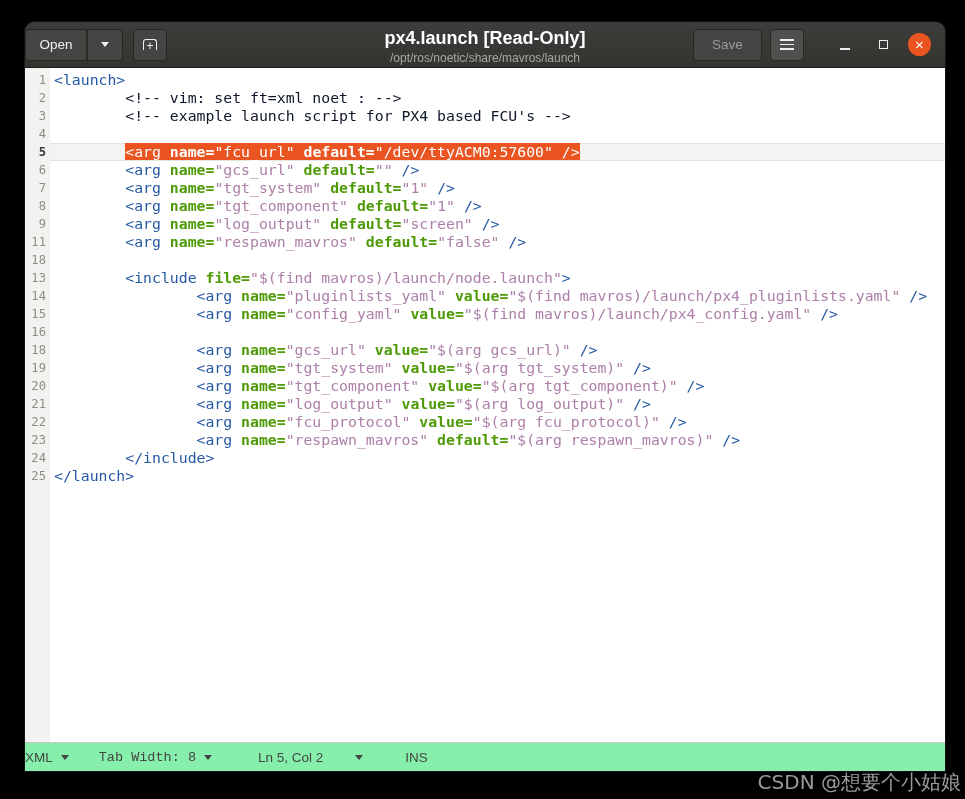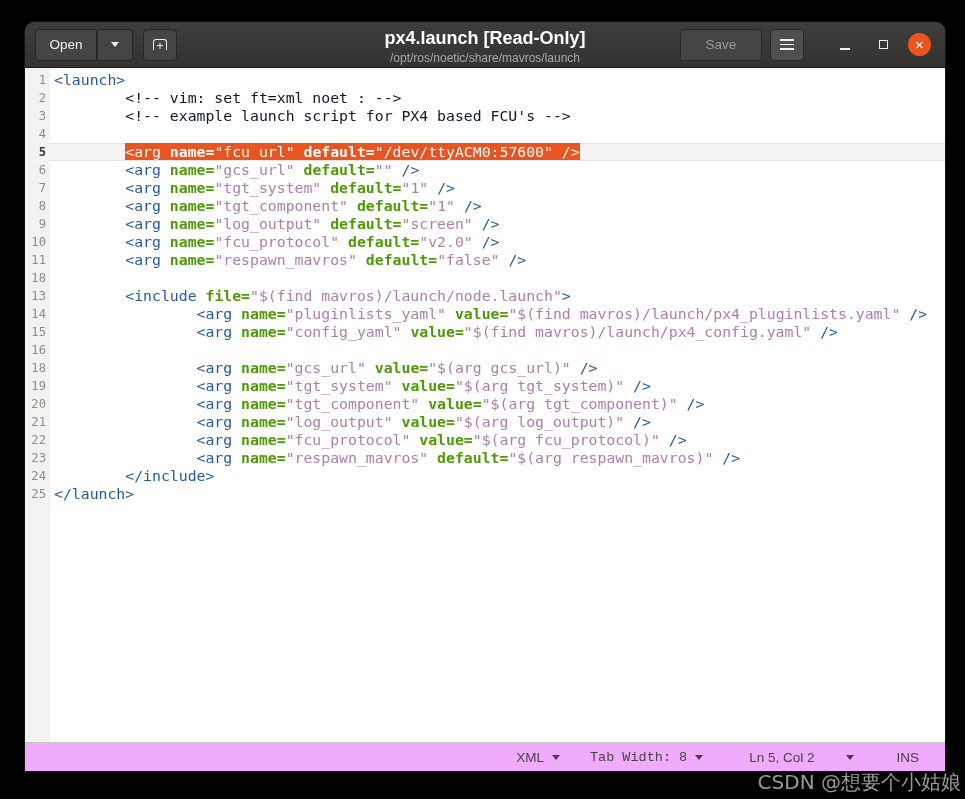--- a/index.html
+++ b/index.html
@@ -6,36 +6,36 @@
   html,body { background:#000; }
   .stage { position:relative; width:965px; height:799px; background:#000; overflow:hidden;
            font-family:"Liberation Sans", sans-serif; }
   .window { position:absolute; left:25px; top:22px; width:920px; height:749px;
             border-radius:9px 9px 0 0; overflow:hidden; display:flex; flex-direction:column;
             box-shadow:0 0 0 1px #141414; }
 
   
   .titlebar { height:46px; flex:0 0 auto; background:linear-gradient(#3e3d3b,#343330);
               border-bottom:1px solid #1e1d1b; display:flex; align-items:center; position:relative; }
-  .tb-left { display:flex; align-items:flex-start; padding-left:10px; }
+  .tb-left { display:flex; align-items:flex-start; }
   .btn { height:32px; background:#454442; border:1px solid #282724; color:#f0efed;
          font-family:"Liberation Sans",sans-serif; font-size:13.5px; cursor:default; }
   .split-btn { display:flex; margin-right:10px; }
   .open-btn { width:62px; border-radius:4px 0 0 4px; }
   .open-caret { width:36px; border-radius:0 4px 4px 0; border-left:1px solid #2b2a27;
                 display:flex; align-items:center; justify-content:center; }
   .newtab-btn { width:34px; border-radius:4px; display:flex; align-items:center; justify-content:center; }
   .newtab-icon { position:relative; width:14px; height:11px; border:1.5px solid #efefef;
                  border-bottom:none; border-radius:3px 3px 0 0; display:flex; align-items:center; justify-content:center; }
   .newtab-icon .plus { color:#efefef; font-size:12px; line-height:0; margin-top:2px; }
   .tb-center { position:absolute; left:50%; top:6px; transform:translateX(-50%); text-align:center; white-space:nowrap; }
   .title { font-weight:bold; font-size:18px; color:#ffffff; }
   .subtitle { font-size:12px; color:#a7a7a5; margin-top:2px; }
   .tb-right { margin-left:auto; display:flex; align-items:center; padding-right:14px; }
-  .save-btn { width:82px; border-radius:4px; color:#9b9b99; margin-right:8px; }
+  .save-btn { width:69px; border-radius:4px; color:#9b9b99; margin-right:8px; }
   .menu-btn { width:34px; border-radius:4px; background:#504f4d; display:flex; align-items:center; justify-content:center; }
   .hamburger i { display:block; width:14px; height:1.5px; background:#f0efed; margin:2.8px 0; }
   .winctl { display:flex; align-items:center; margin-left:16px; }
   .wbtn { width:26px; height:26px; background:transparent; border:none; display:flex;
           align-items:center; justify-content:center; margin-left:12px; cursor:default; }
   .min-icon { width:10px; height:1.6px; background:#efefef; margin-top:9px; }
   .max-icon { width:9px; height:9px; border:1.3px solid #efefef; }
   .wbtn.close { background:#e95420; border-radius:50%; width:23px; height:23px; }
   .close-icon { color:#fff; font-size:15px; line-height:21px; }
   .caret-down { width:0; height:0; border-left:4px solid transparent; border-right:4px solid transparent;
@@ -55,22 +55,22 @@
   .line.current .code-text { background:#f4f3f1; box-shadow:0 1px 0 #e6e4e1 inset, 0 -1px 0 #e6e4e1 inset; }
   .c-tag  { color:#2458a4; }
   .c-attr { color:#4e9a06; font-weight:bold; }
   .c-str  { color:#ad7fa8; }
   .c-com  { color:#0f172a; }
   .c-plain{ color:#2e3436; }
   .sel { background:#e95420; }
   .sel span { color:#ffffff !important; }
 
   
-  .statusbar { flex:0 0 29px; height:29px; background:#f0abfc; border-top:1px solid #cac5c0;
-               display:flex; align-items:center; justify-content:flex-end; padding-right:20px;
+  .statusbar { flex:0 0 29px; height:29px; background:#86efac; border-top:1px solid #cac5c0;
+               display:flex; align-items:center; justify-content:flex-start; padding-right:20px;
                color:#454543; font-size:13.5px; }
   .sb-item { background:none; border:none; color:#454543; font-family:"Liberation Sans",sans-serif;
              font-size:13.5px; display:flex; align-items:center; gap:8px; cursor:default; padding:0; }
   .sb-lang { margin-right:30px; }
   .sb-tab  { margin-right:46px;font-family:Liberation Mono, monospace; }
   .sb-pos  { margin-right:32px; }
   .sb-caret{ margin-right:42px; }
   .sb-ins  { margin-right:6px; }
 
   
@@ -158,24 +158,20 @@
           </div>
           <div class="line">
             <span class="ln">8</span>
             <span class="code-text">        <span class="c-tag">&lt;arg </span><span class="c-attr">name=</span><span class="c-str">"tgt_component"</span><span class="c-plain"> </span><span class="c-attr">default=</span><span class="c-str">"1"</span><span class="c-plain"> </span><span class="c-tag">/&gt;</span></span>
           </div>
           <div class="line">
             <span class="ln">9</span>
             <span class="code-text">        <span class="c-tag">&lt;arg </span><span class="c-attr">name=</span><span class="c-str">"log_output"</span><span class="c-plain"> </span><span class="c-attr">default=</span><span class="c-str">"screen"</span><span class="c-plain"> </span><span class="c-tag">/&gt;</span></span>
           </div>
           <div class="line">
-            <span class="ln">10</span>
-            <span class="code-text">        <span class="c-tag">&lt;arg </span><span class="c-attr">name=</span><span class="c-str">"fcu_protocol"</span><span class="c-plain"> </span><span class="c-attr">default=</span><span class="c-str">"v2.0"</span><span class="c-plain"> </span><span class="c-tag">/&gt;</span></span>
-          </div>
-          <div class="line">
             <span class="ln">11</span>
             <span class="code-text">        <span class="c-tag">&lt;arg </span><span class="c-attr">name=</span><span class="c-str">"respawn_mavros"</span><span class="c-plain"> </span><span class="c-attr">default=</span><span class="c-str">"false"</span><span class="c-plain"> </span><span class="c-tag">/&gt;</span></span>
           </div>
           <div class="line">
             <span class="ln">18</span>
             <span class="code-text"></span>
           </div>
           <div class="line">
             <span class="ln">13</span>
             <span class="code-text">        <span class="c-tag">&lt;include </span><span class="c-attr">file=</span><span class="c-str">"$(find mavros)/launch/node.launch"</span><span class="c-tag">&gt;</span></span>

